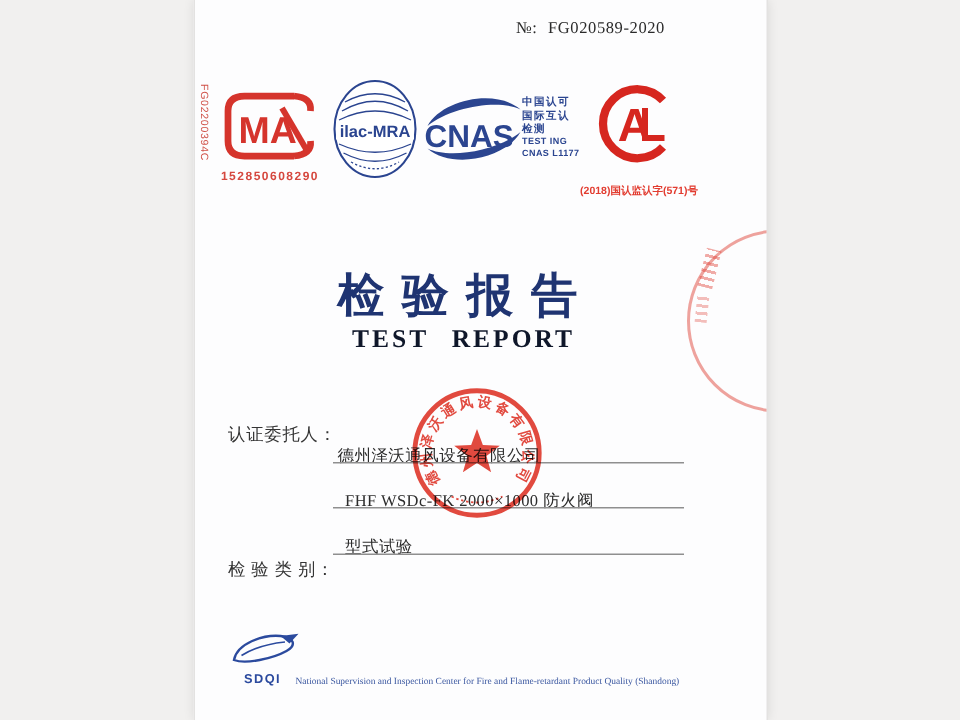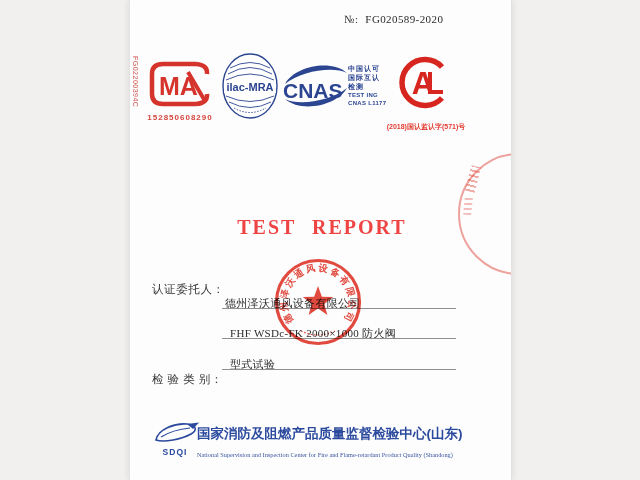--- a/index.html
+++ b/index.html
@@ -64,23 +64,23 @@
   }
 
   
   .title-zh{
     position:absolute;left:0;top:176px;width:350px;text-align:center;
     font-size:31px;font-weight:bold;color:#1f3472;
     letter-spacing:12px;text-indent:12px;
     font-family:"Liberation Sans", sans-serif;
   }
   .title-en{
-    position:absolute;left:17px;top:216px;width:350px;text-align:center;
+    position:absolute;left:4px;top:216px;width:350px;text-align:center;
     font-family:"Liberation Serif", serif;
-    font-size:20px;font-weight:bold;color:#ef4444;
+    font-size:17px;font-weight:bold;color:#0f172a;
     letter-spacing:2px;word-spacing:9px;
   }
 
   
   .flabel{
     position:absolute;left:22px;
     font-family:"Liberation Serif", serif;font-size:11.5px;color:#343434;letter-spacing:.6px;
   }
   .fvalue{
     position:absolute;
@@ -160,20 +160,21 @@
       <path d="M 46 13 A 23 23 0 1 0 46 44" fill="none" stroke="#d6261f" stroke-width="5.5"></path>
       <text x="27" y="40" text-anchor="middle" font-size="31" font-weight="bold" fill="#d6261f" font-family="Liberation Sans, sans-serif">A</text>
       <path d="M 34 18 L 34 38 L 47 38" fill="none" stroke="#d6261f" stroke-width="4"></path>
     </svg>
     <div class="cal-caption">(2018)国认监认字(571)号</div>
 
     <div class="edge-stamp"></div>
     <div class="edge-mark-a"></div>
     <div class="edge-mark-b"></div>
 
+    <div class="title-zh">检验报告</div>
     <div class="title-en">TEST REPORT</div>
 
     <span class="flabel" style="top:282px">认证委托人：</span>
     <span class="fvalue" style="left:95px;top:296px">德州泽沃通风设备有限公司</span>
     <div class="uline" style="top:308px"></div>
 
     <span class="fvalue" style="left:100px;top:326px">FHF WSDc-FK 2000×1000 防火阀</span>
     <div class="uline" style="top:338px"></div>
 
     <span class="flabel" style="top:372px">检 验 类 别：</span>
@@ -191,17 +192,16 @@
       <polygon points="47,31 50.9,41.7 62.2,42.1 53.3,49 56.4,59.9 47,53.6 37.6,59.9 40.7,49 31.8,42.1 43.1,41.7" fill="#e13a2e"></polygon>
       <path d="M 30 76 Q 47 84 64 76" fill="none" stroke="#e13a2e" stroke-width="1.2" stroke-dasharray="1.6,1.8"></path>
     </svg>
 
     <svg class="swoosh-svg" width="48" height="27" viewBox="0 0 48 27">
       <path d="M 4 19 C 6 8, 23 2, 35 3 C 44 4, 46 9, 39 13 C 30 18, 12 22, 4 19 Z" fill="none" stroke="#2b4a9e" stroke-width="1.6"></path>
       <path d="M 35 3 L 47 1.5 L 41 8 Z" fill="#2b4a9e"></path>
       <path d="M 9 16 C 17 11, 28 8, 38 7" fill="none" stroke="#2b4a9e" stroke-width="1.1"></path>
     </svg>
     <div class="sdqi">SDQI</div>
-    <div class="footer-zh">国家消防及阻燃产品质量监督检验中心(山东)</div>
     <div class="footer-en">National Supervision and Inspection Center for Fire and Flame-retardant Product Quality (Shandong)</div>
 
   </div>
 </div>
 
 </body></html>

